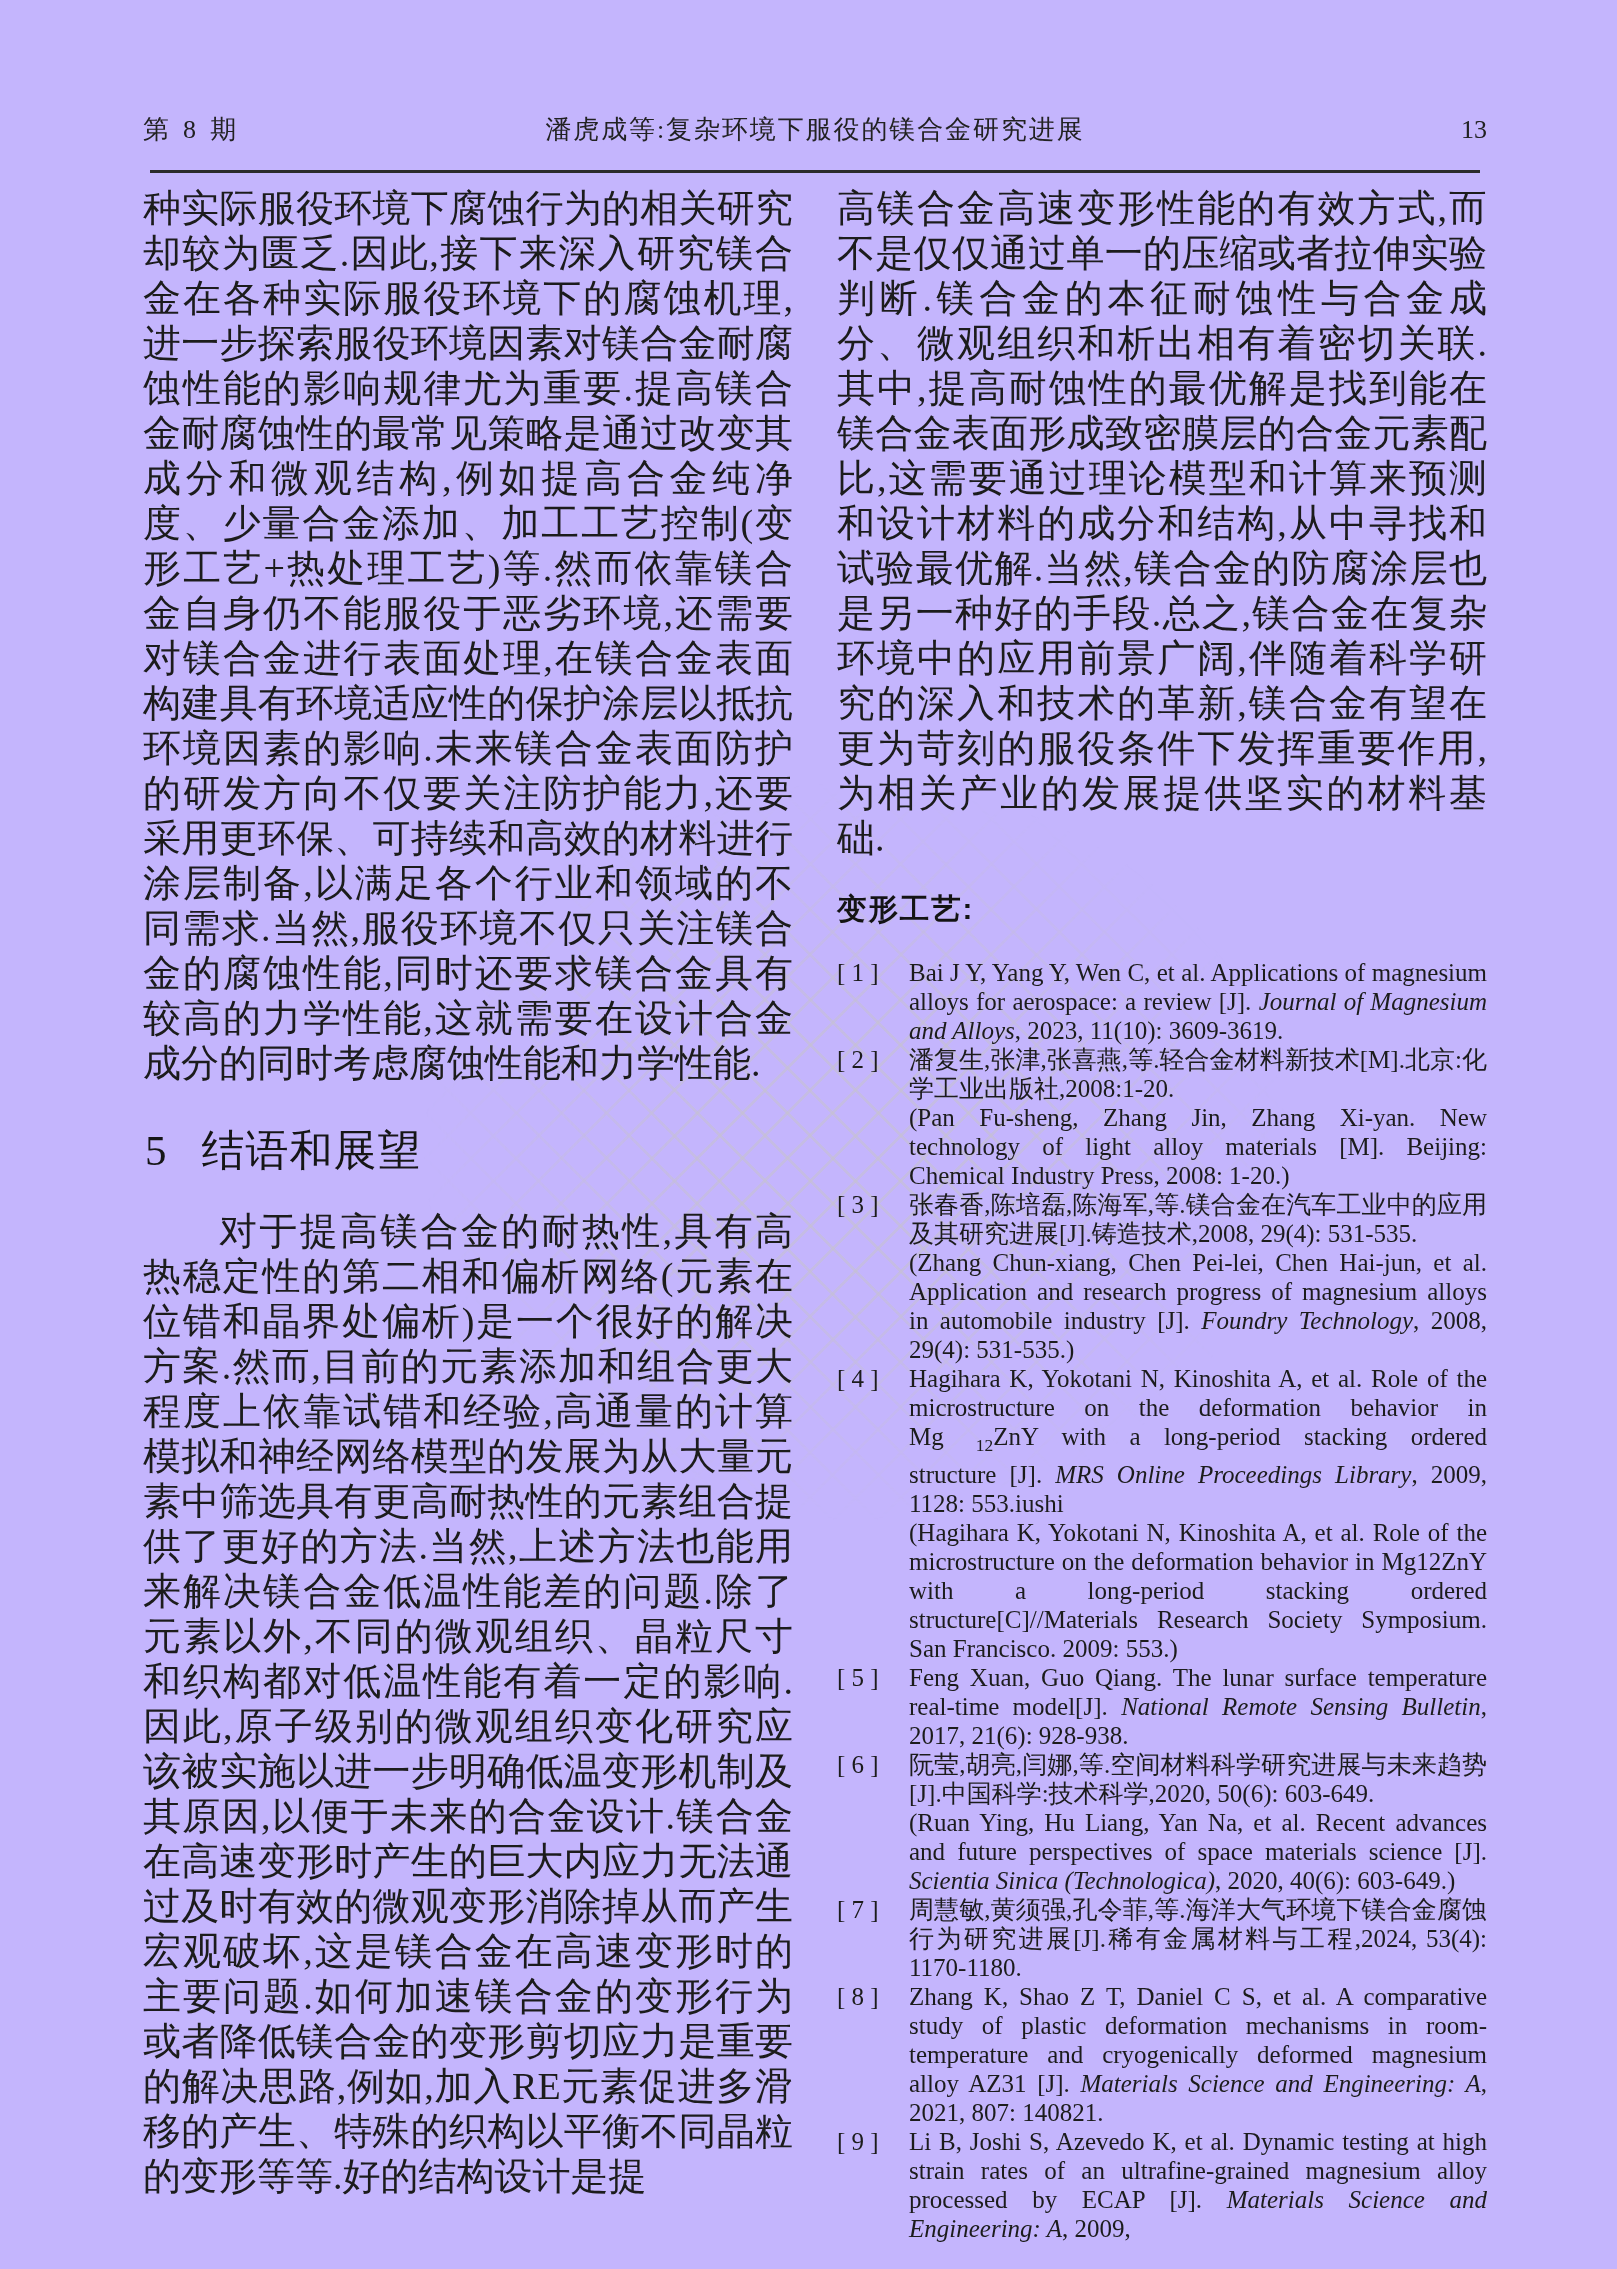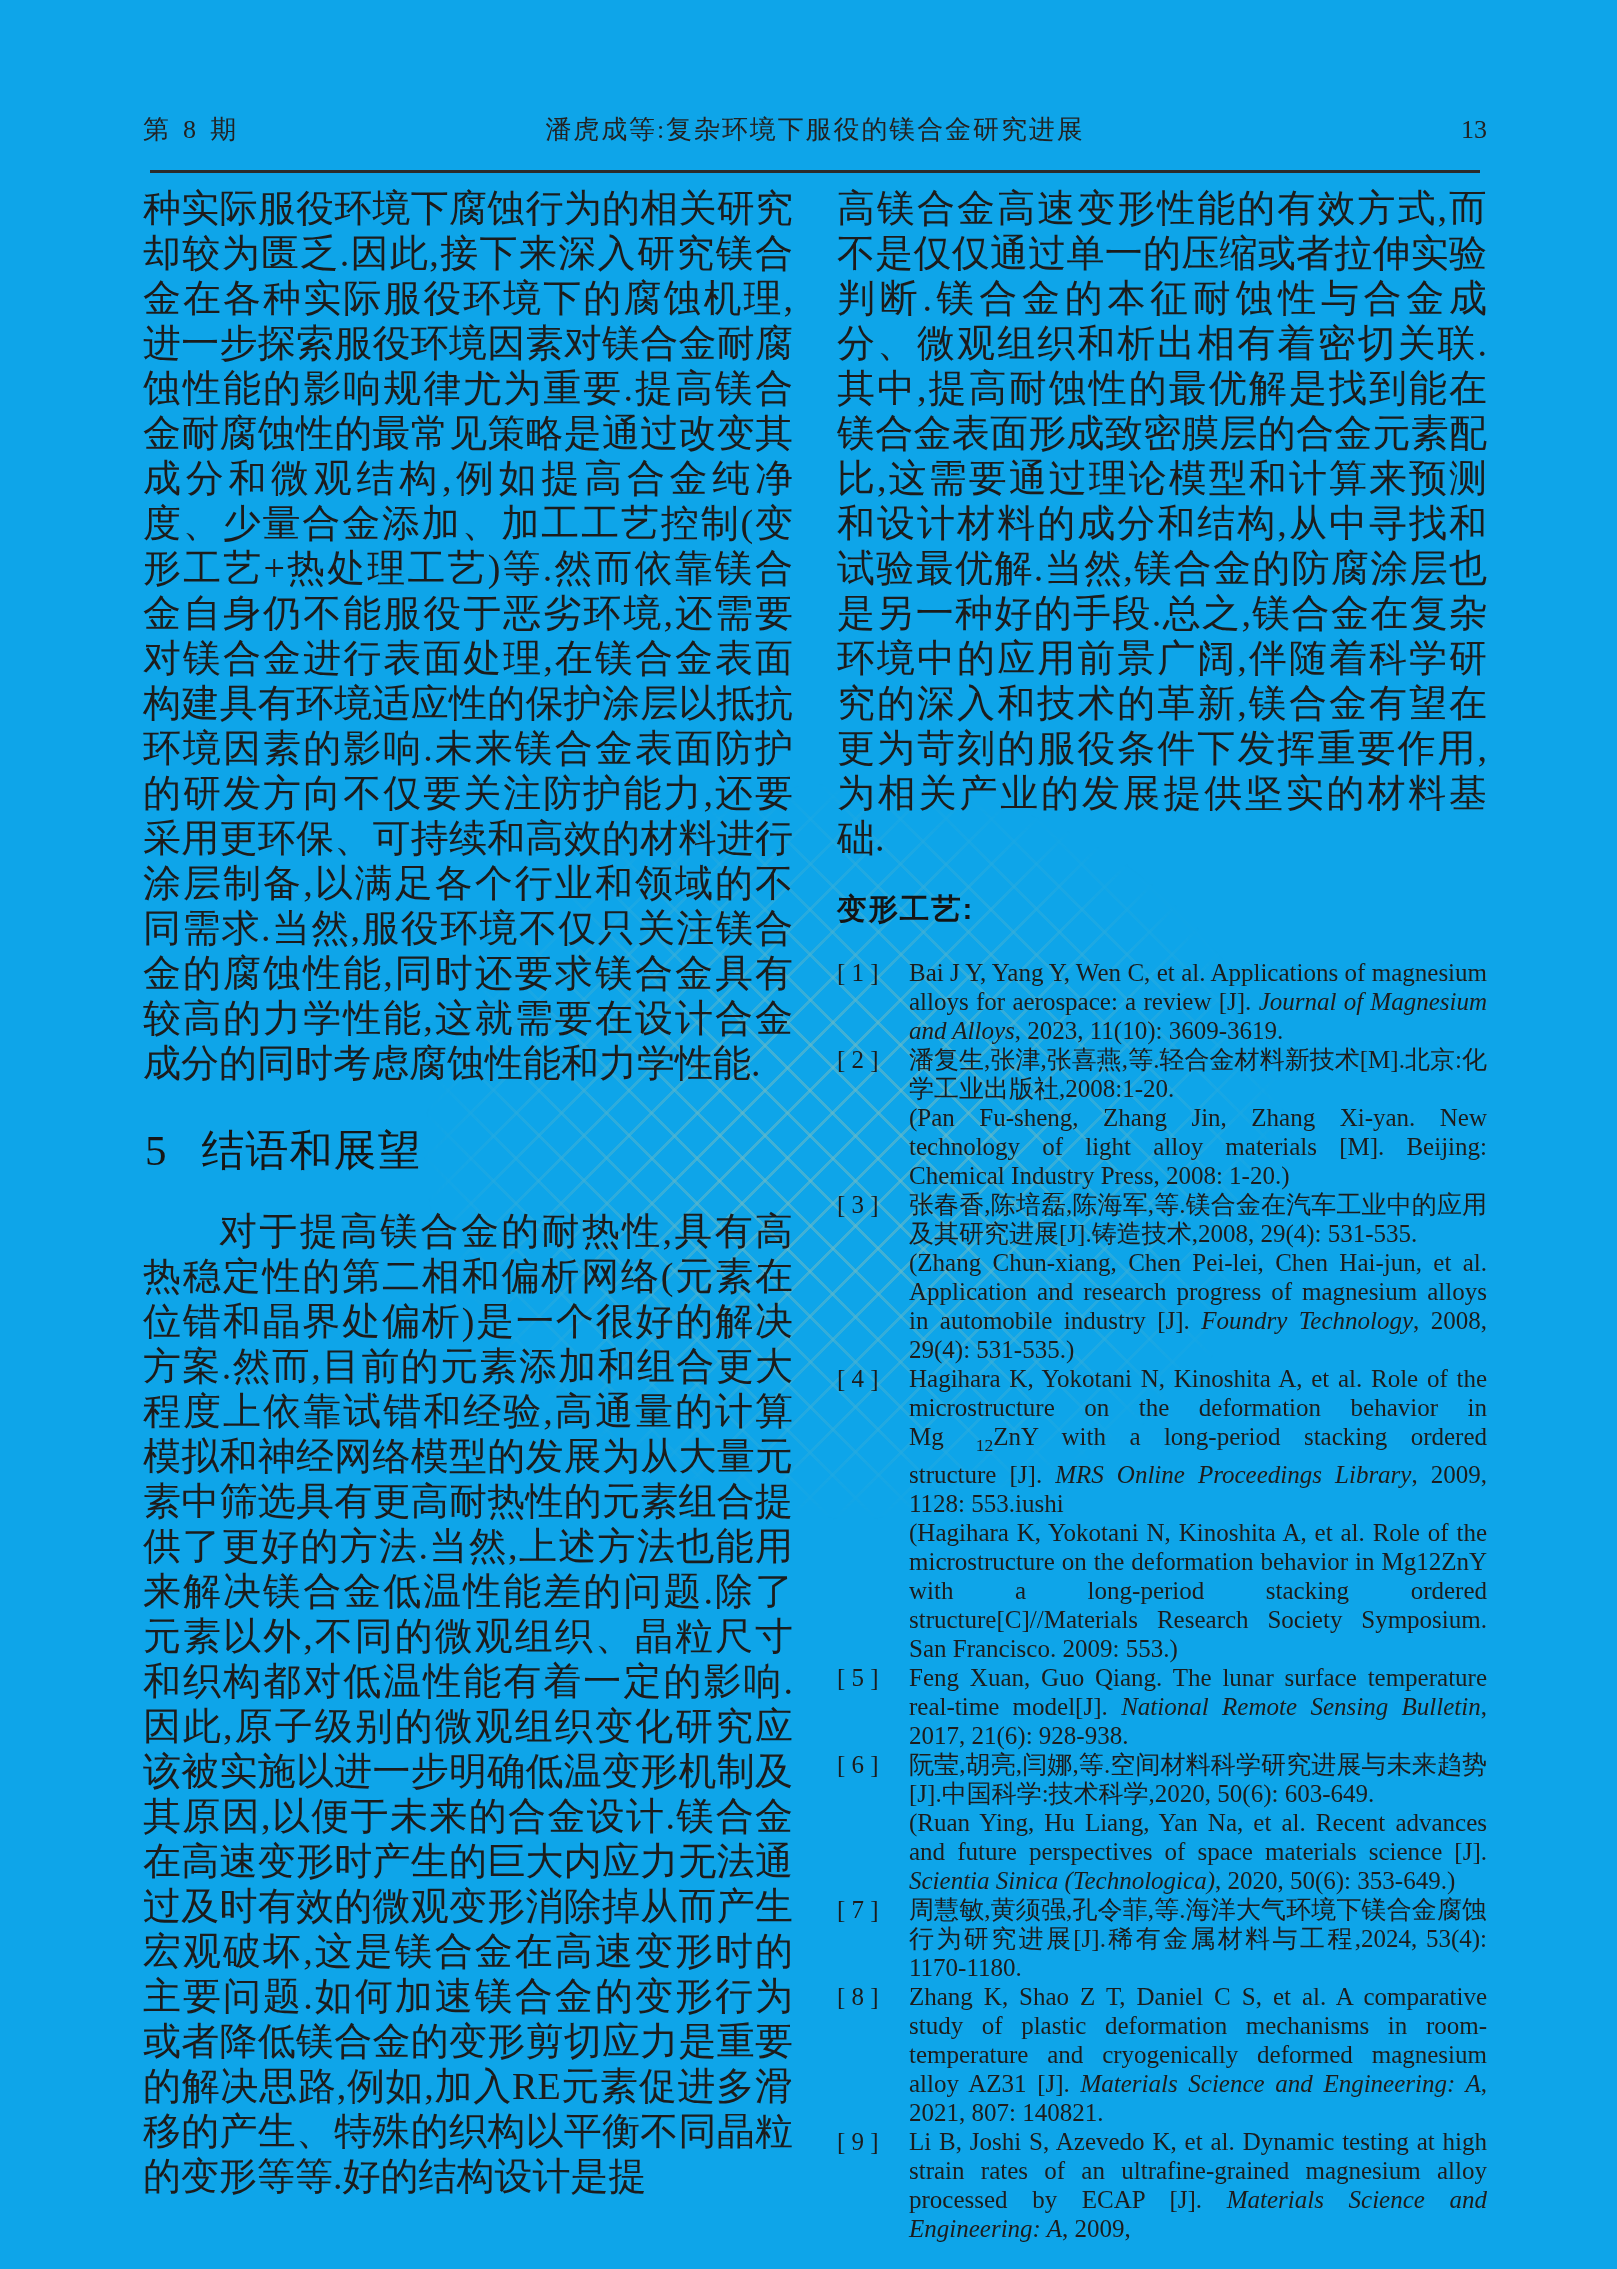--- a/index.html
+++ b/index.html
@@ -1,20 +1,20 @@
 <!DOCTYPE html>
 <html style="font-size:15px"><head>
 <meta charset="utf-8">
 <style>
   html,body{margin:0;padding:0;background:#e8e8e8;}
   .page{
     position:relative;
     width:1618px;height:2269px;
     margin:0 auto;
-    background:#0ea5e9;
+    background:#c4b5fd;
     overflow:hidden;
     font-family:"Liberation Serif","DejaVu Serif",serif;
     color:#1a1a1a;
   }
   
   .watermark{
     position:absolute;left:399px;top:761px;width:913px;height:780px;
     background:
       repeating-linear-gradient(45deg, rgba(200,206,160,0.55) 0 2.9px, transparent 2.9px 32px),
       repeating-linear-gradient(-45deg, rgba(200,206,160,0.55) 0 2.9px, transparent 2.9px 32px);
@@ -126,21 +126,21 @@
         <li class="ref">
           <span class="ref-label">[ 5 ]</span>
           <div class="ref-body">
             <p class="ref-block"><span>Feng Xuan, Guo Qiang. The lunar surface temperature real-time model[J]. </span><i>National Remote Sensing Bulletin</i><span>, 2017, 21(6): 928-938.</span></p>
           </div>
         </li>
         <li class="ref">
           <span class="ref-label">[ 6 ]</span>
           <div class="ref-body">
             <p class="ref-block"><span>阮莹,胡亮,闫娜,等.空间材料科学研究进展与未来趋势[J].中国科学:技术科学,2020, 50(6): 603-649.</span></p>
-            <p class="ref-block"><span>(Ruan Ying, Hu Liang, Yan Na, et al. Recent advances and future perspectives of space materials science [J]. </span><i>Scientia Sinica (Technologica)</i><span>, 2020, 50(6): 353-649.)</span></p>
+            <p class="ref-block"><span>(Ruan Ying, Hu Liang, Yan Na, et al. Recent advances and future perspectives of space materials science [J]. </span><i>Scientia Sinica (Technologica)</i><span>, 2020, 40(6): 603-649.)</span></p>
           </div>
         </li>
         <li class="ref">
           <span class="ref-label">[ 7 ]</span>
           <div class="ref-body">
             <p class="ref-block"><span>周慧敏,黄须强,孔令菲,等.海洋大气环境下镁合金腐蚀行为研究进展[J].稀有金属材料与工程,2024, 53(4): 1170-1180.</span></p>
           </div>
         </li>
         <li class="ref">
           <span class="ref-label">[ 8 ]</span>

